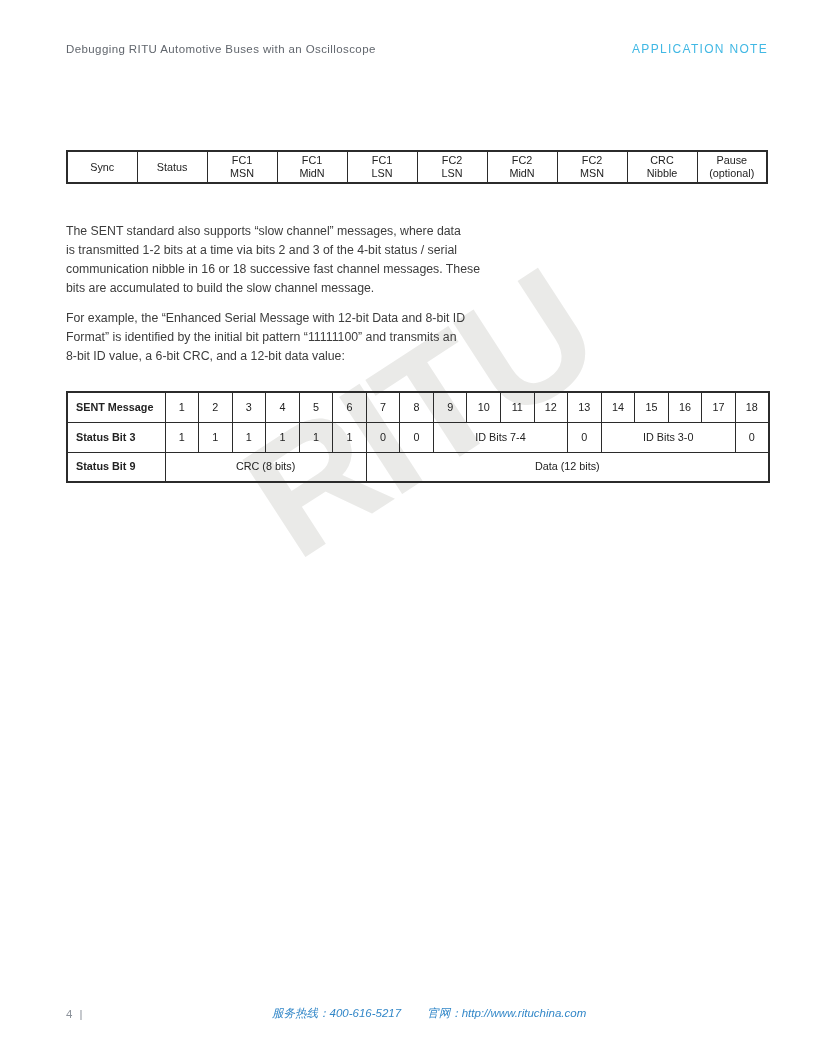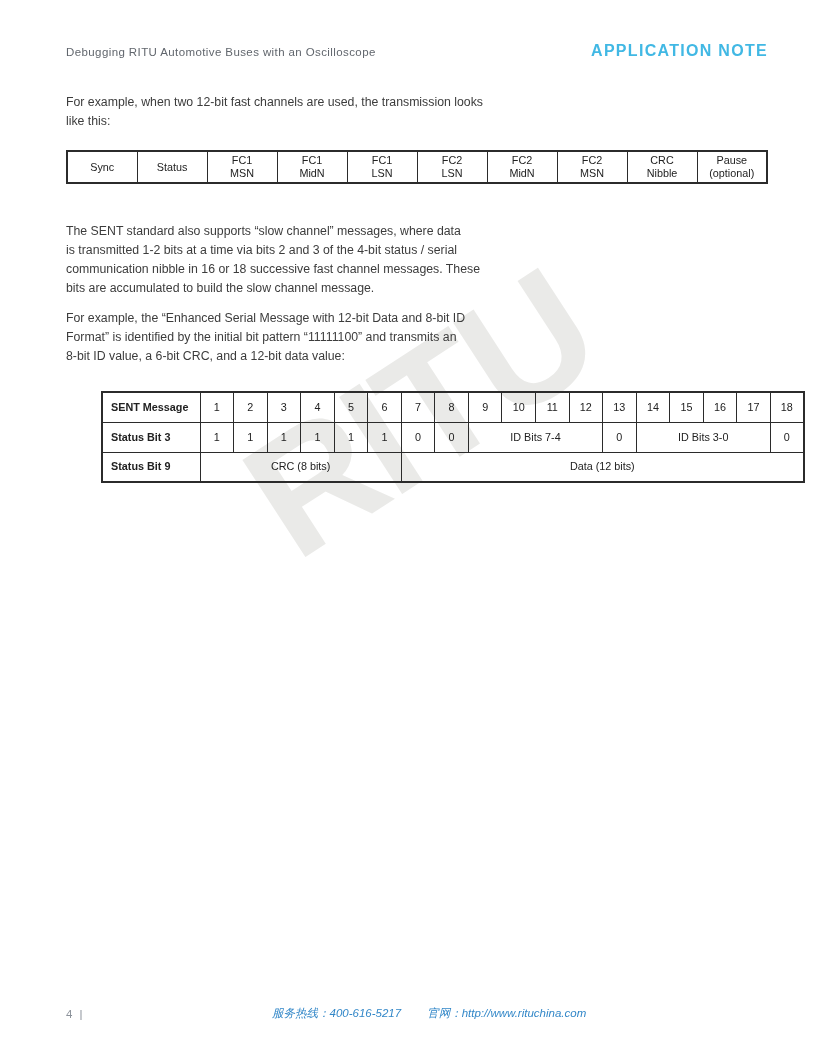--- a/index.html
+++ b/index.html
@@ -29,21 +29,21 @@
   }
 
   .layer { position: absolute; inset: 0; z-index: 1; }
 
   
   .header {
     position: absolute; top: 42px; left: 66px; right: 48px;
     display: flex; justify-content: space-between; align-items: baseline;
   }
   .header-title { font-size: 11.5px; color: #61666d; letter-spacing: 0.4px; }
-  .header-badge { font-size: 16px; color: #41b8e4; letter-spacing: 1.3px; font-weight: bold; }
+  .header-badge { font-size: 12px; color: #41b8e4; letter-spacing: 1.3px; }
 
   
   .para {
     position: absolute; left: 66px;
     font-size: 12.3px; line-height: 19px; color: #3c3c3c;
     white-space: nowrap;
   }
   .para-1 { top: 93px; }
   .para-2 { top: 222px; }
   .para-3 { top: 309px; }
@@ -64,21 +64,21 @@
     background: transparent;
     padding: 2px 2px;
     overflow: hidden;
   }
 
   
   .fast-table-wrap { position: absolute; left: 66px; top: 150px; }
   .fast-table { width: 702px; height: 25px; border: 2px solid #2b2b2b; }
 
   
-  .serial-table-wrap { position: absolute; left: 66px; top: 391px; margin-left: 35px; }
+  .serial-table-wrap { position: absolute; left: 66px; top: 391px; }
   .serial-table { width: 702px; border: 2px solid #2b2b2b; }
   .serial-table td { height: 30px; }
   .serial-table td.rowlabel {
     text-align: left;
     font-weight: bold;
     padding-left: 8px;
   }
 
   
   .footer {
@@ -104,24 +104,20 @@
 
   <div class="watermark">RITU</div>
 
   <div class="layer">
 
     <div class="header">
       <span class="header-title">Debugging RITU Automotive Buses with an Oscilloscope</span>
       <span class="header-badge">APPLICATION NOTE</span>
     </div>
 
-    <div class="para para-1">
-        <div>For example, when two 12-bit fast channels are used, the transmission looks</div>
-        <div>like this:</div>
-      </div>
 
     <div class="fast-table-wrap">
       <table class="fast-table">
         <tbody>
           <tr id="fast-row">
               <td>
                 <div>Sync</div>
               </td>
               <td>
                 <div>Status</div>

